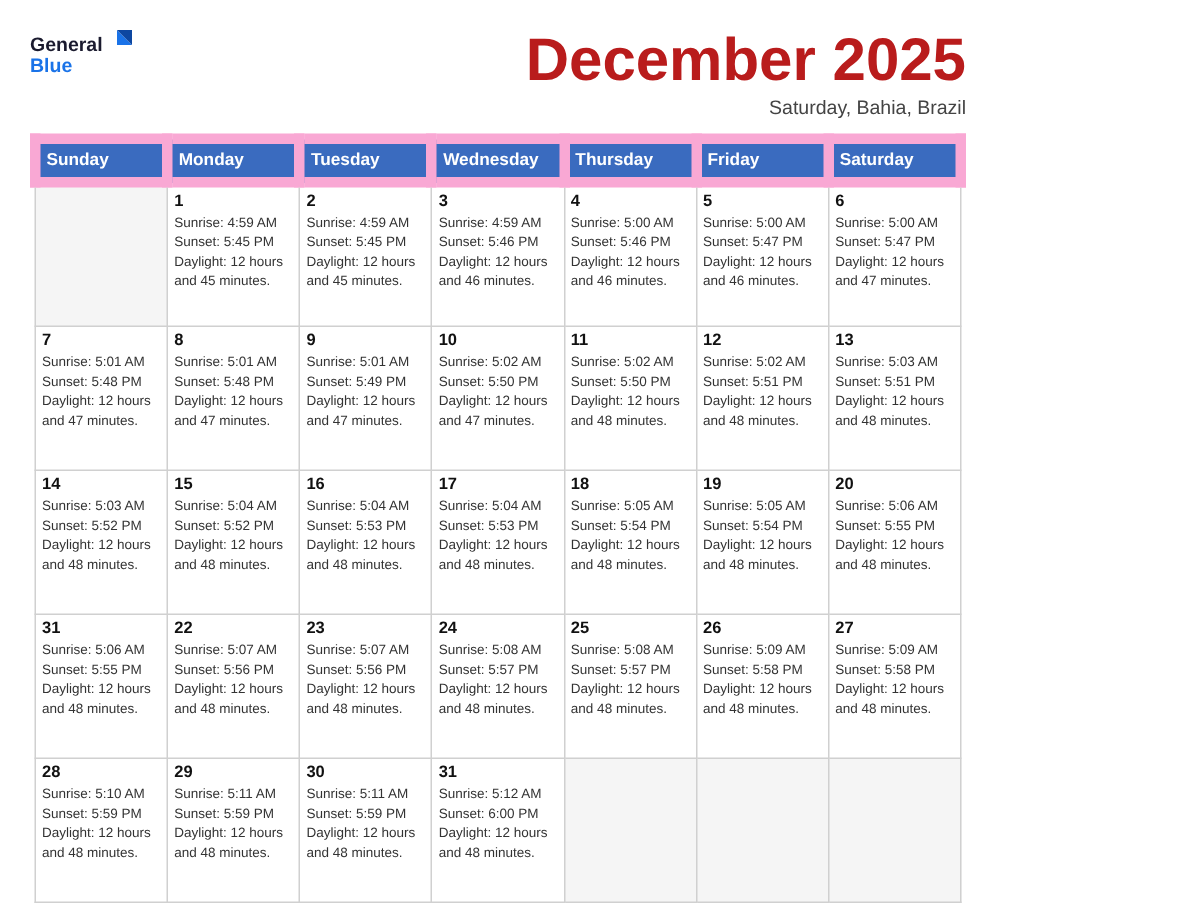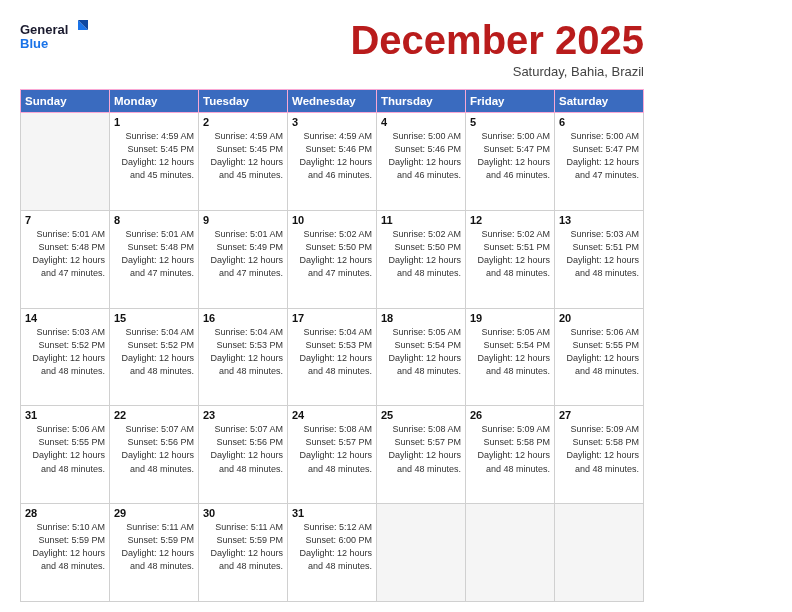--- a/index.html
+++ b/index.html
@@ -49,21 +49,21 @@
       width: 100%;
       table-layout: fixed;
     }
     .calendar th {
       background: #3a6bbf;
       color: #fff;
       font-size: 11.5px;
       font-weight: bold;
       padding: 5px 4px;
       text-align: left;
-      border: 1px solid #f9a8d4;
+      border: 7px solid #f9a8d4;
     }
     .calendar td {
       border: 1px solid #d0d0d0;
       vertical-align: top;
       padding: 3px 4px;
       font-size: 9.5px;
       color: #222;
       background: #fff;
       height: 82px;
     }
@@ -74,21 +74,20 @@
       font-size: 11px;
       font-weight: bold;
       color: #111;
       display: block;
       margin-bottom: 2px;
     }
     .day-info {
       font-size: 9px;
       color: #333;
       line-height: 1.45;
-      text-align: right;
     }
   </style>
 </head>
 <body>
 
 <div class="page">
   <div class="header">
     <div class="logo">
   <svg width="70" height="36" viewBox="0 0 70 36">
     <text x="0" y="16" font-size="13" font-weight="bold" fill="#1a1a2e" font-family="Arial">General</text>

